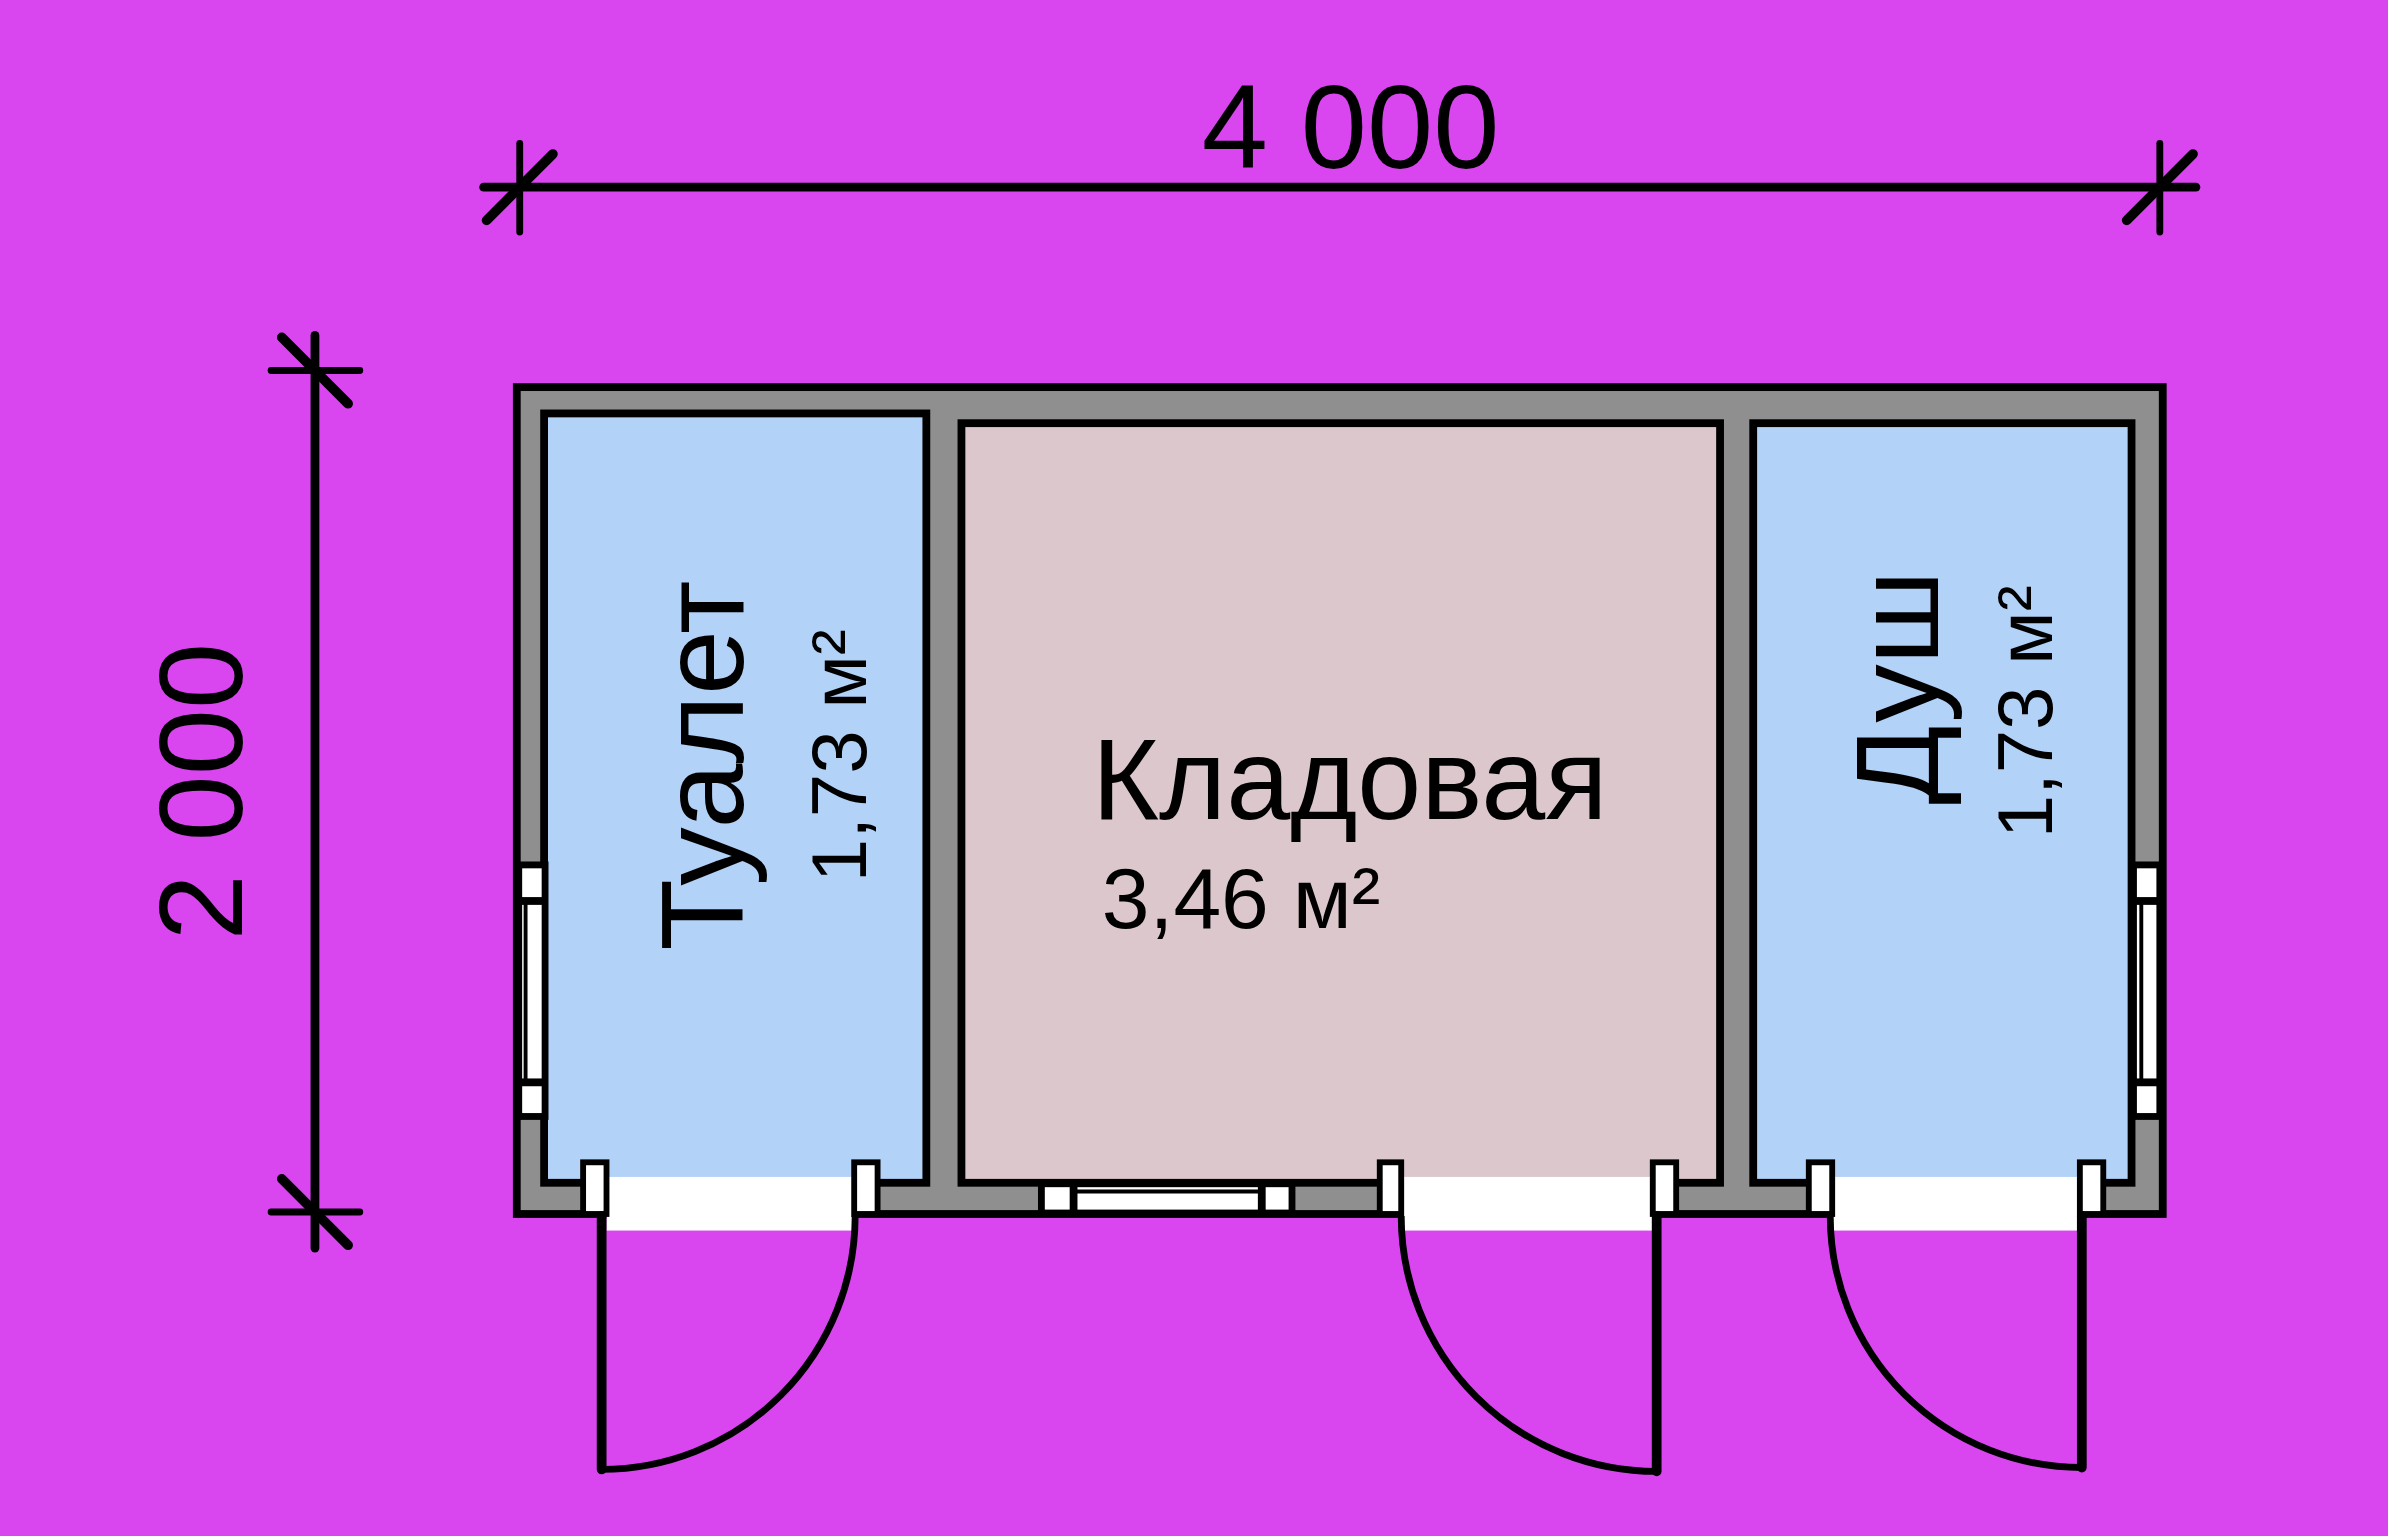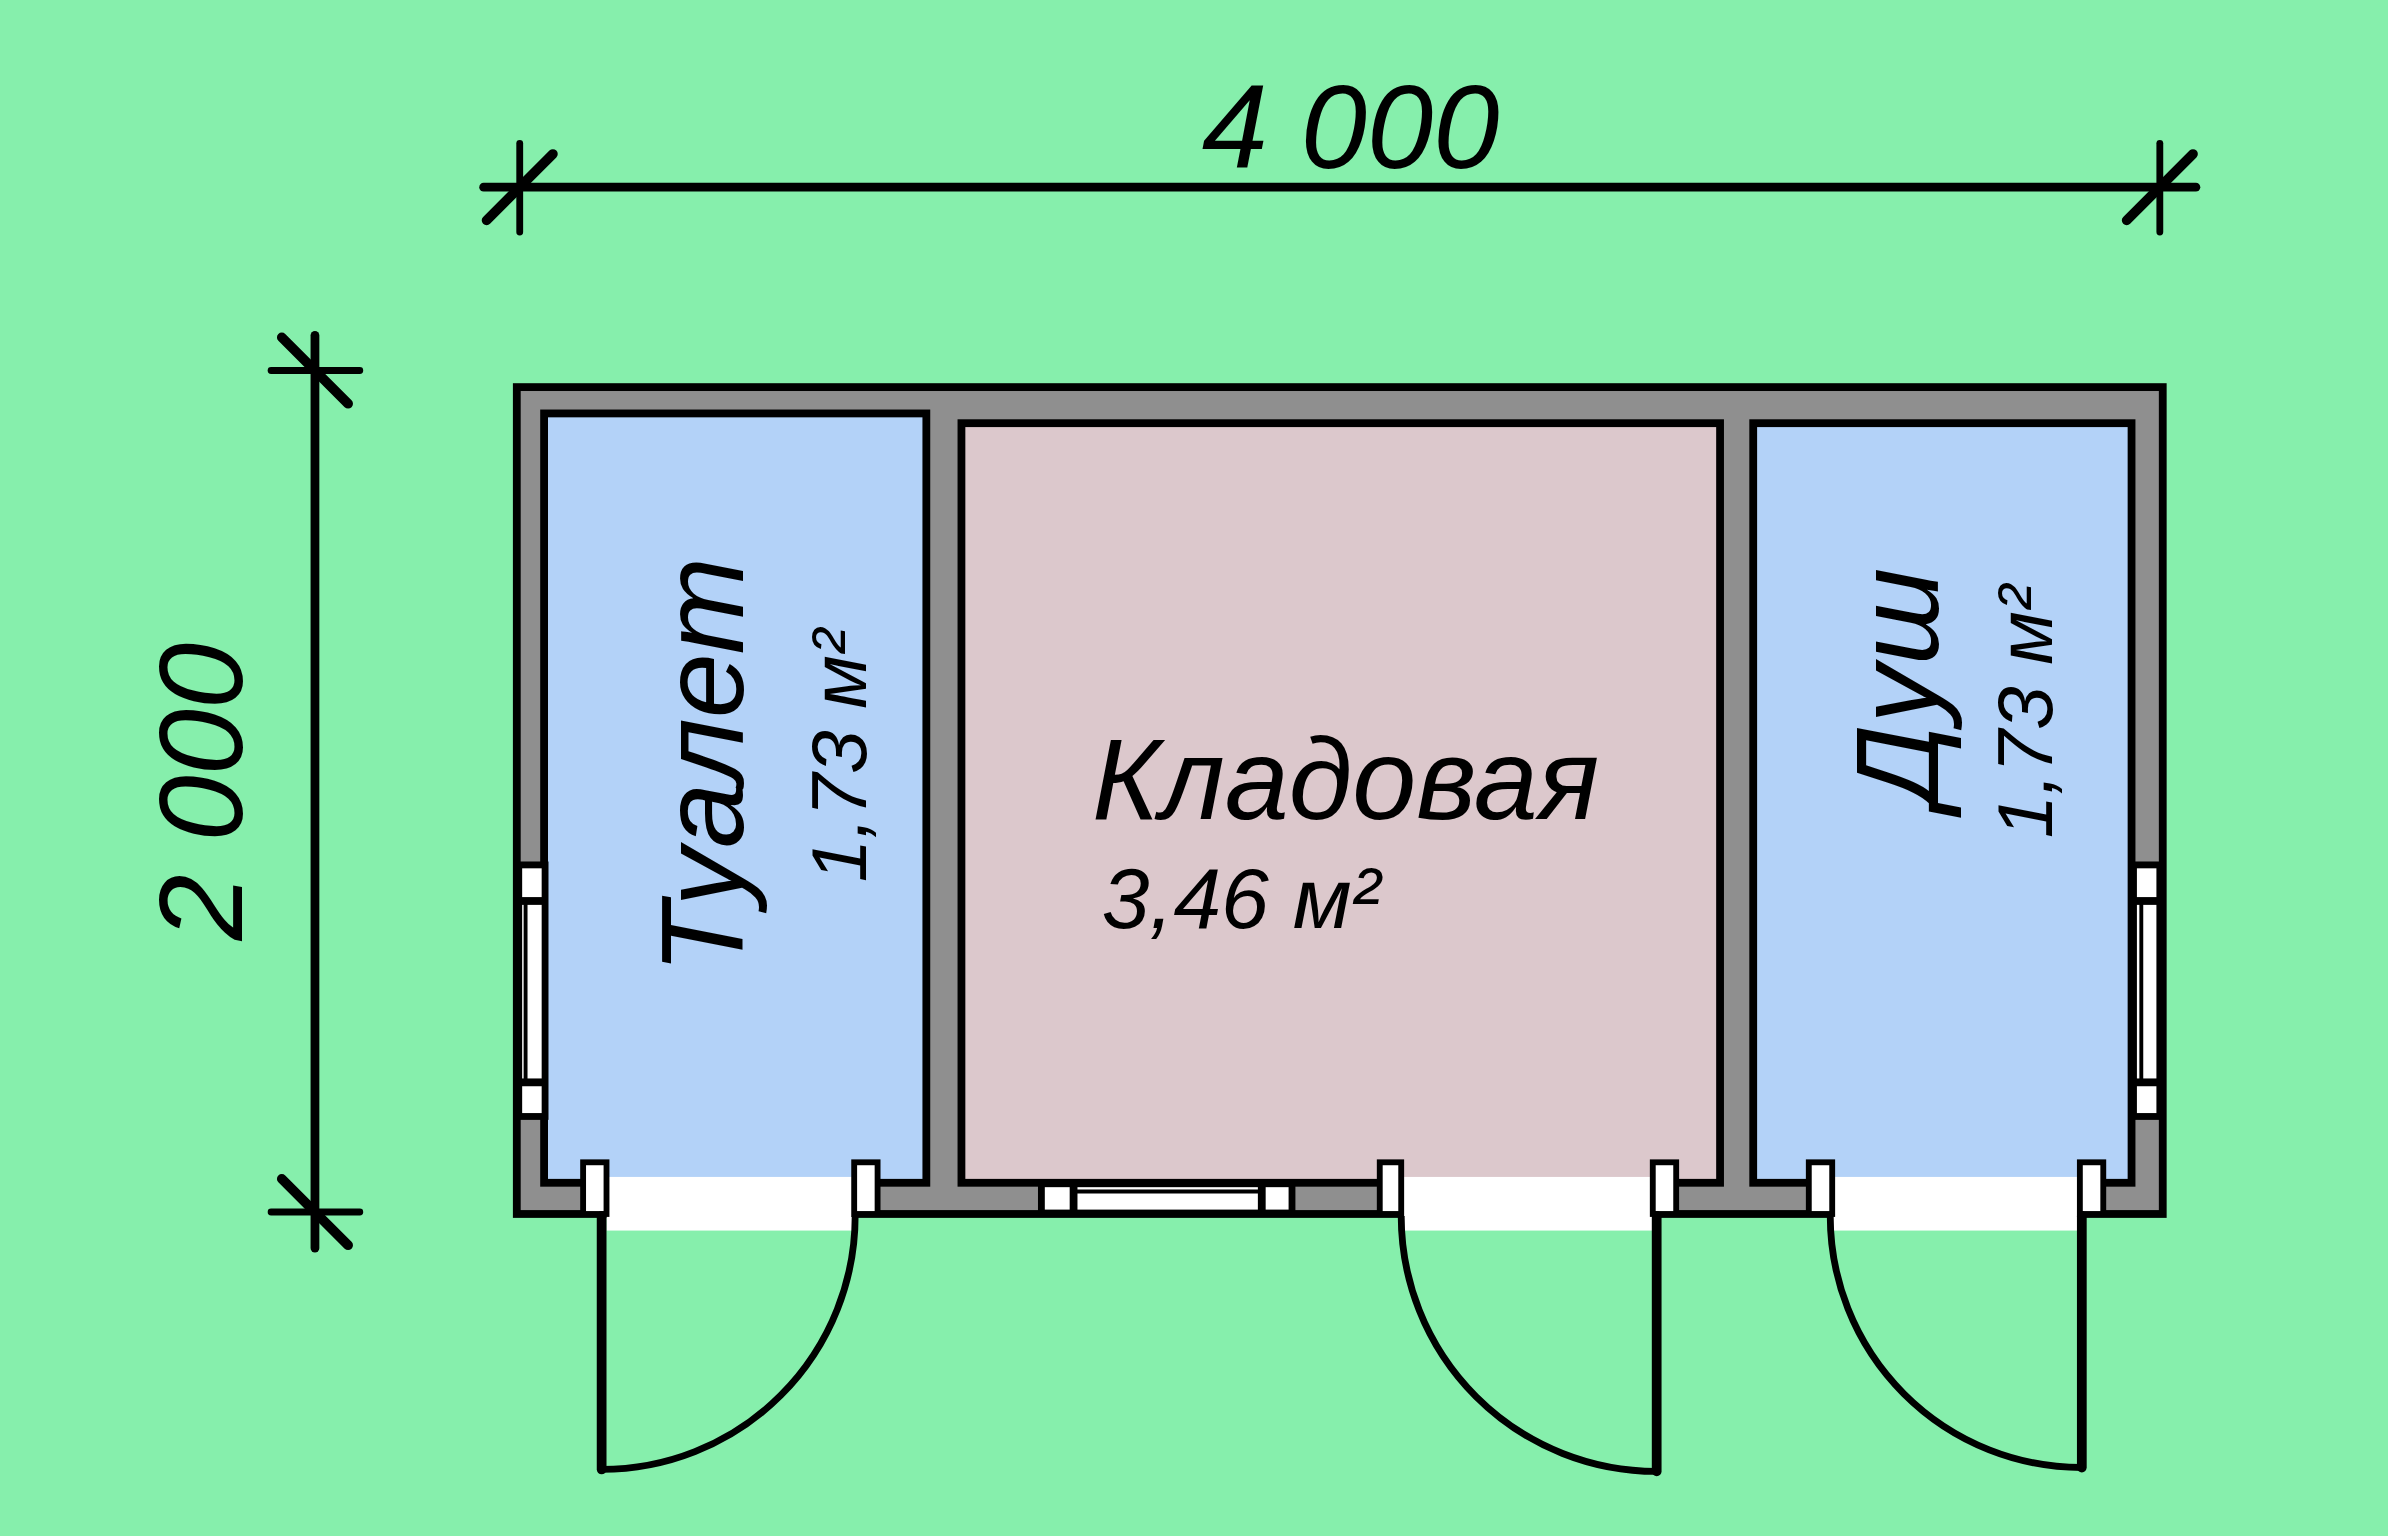--- a/index.html
+++ b/index.html
@@ -3,22 +3,21 @@
 <meta charset="utf-8">
 <style>
   html, body {
     margin: 0;
     padding: 0;
     background: #ffffff;
     font-family: "Liberation Sans", sans-serif;
   }
   .plan-wrap {
     width: 100%;
-    background: #86efac;
-    font-style: italic;
+    background: #d946ef;
   }
   svg { display: block; width: 100%; height: auto; }
 
   .outline        { stroke: #000000; stroke-width: 8; }
   .room           { stroke: #000000; stroke-width: 8; }
   .opening        { fill: #ffffff; stroke: none; }
   .jamb           { fill: #ffffff; stroke: #000000; stroke-width: 6; }
   .window-frame   { fill: #ffffff; stroke: #000000; stroke-width: 7; }
   .window-divider { stroke: #000000; stroke-width: 8; }
   .glazing        { stroke: #000000; stroke-width: 4; }

